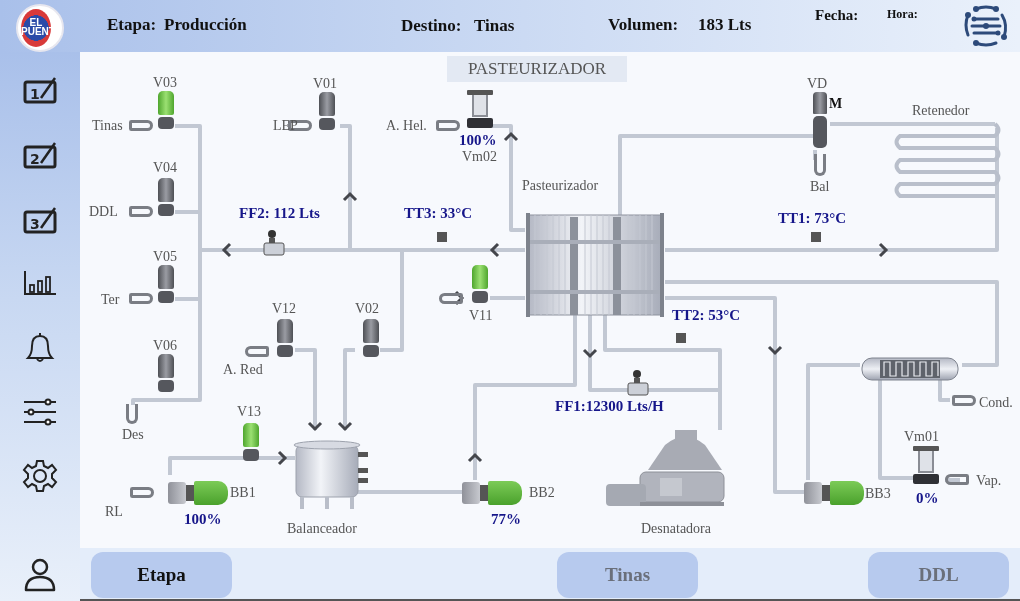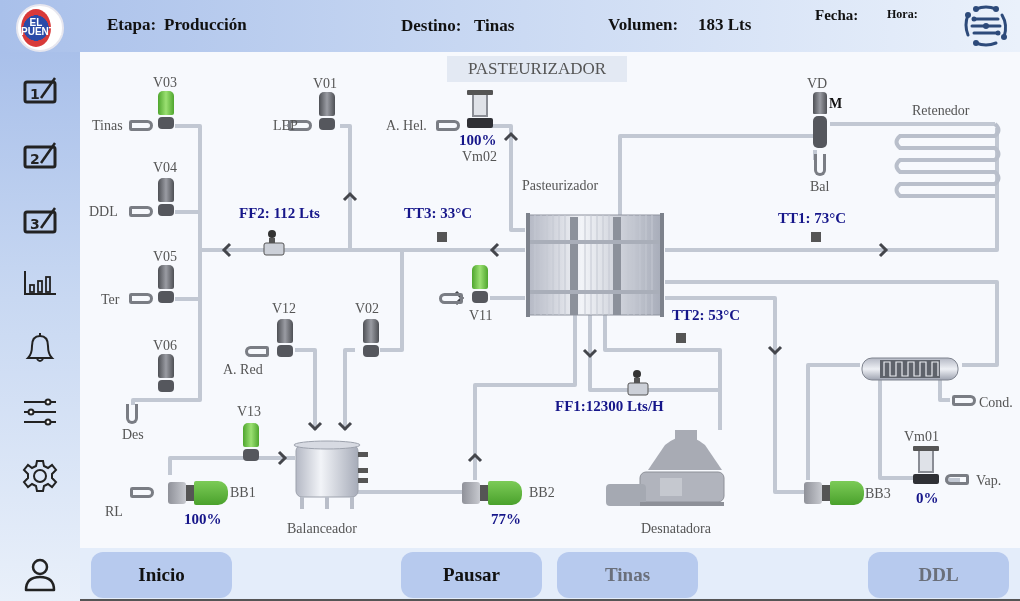--- a/index.html
+++ b/index.html
@@ -400,17 +400,16 @@
 <span class="val" style="left:778px;top:210px;">TT1:  73°C</span>
 <span class="val" style="left:672px;top:307px;">TT2:  53°C</span>
 <span class="val" style="left:555px;top:398px;">FF1:12300 Lts/H</span>
 <span class="lbl" style="left:522px;top:178px;">Pasteurizador</span>
 <span class="lbl" style="left:912px;top:103px;">Retenedor</span>
 <span class="lbl" style="left:287px;top:521px;">Balanceador</span>
 <span class="lbl" style="left:641px;top:521px;">Desnatadora</span>
 <span class="lbl" style="left:979px;top:395px;">Cond.</span>
 
 <div id="footer">
-  <button class="foot-btn" style="left:11px;">Inicio</button>
-  <button class="foot-btn" style="left:321px;">Pausar</button>
+  <button class="foot-btn" style="left:11px;">Etapa</button>
   <button class="foot-btn disabled" style="left:477px;">Tinas</button>
   <button class="foot-btn disabled" style="left:788px;">DDL</button>
 </div>
 
 </body></html>

